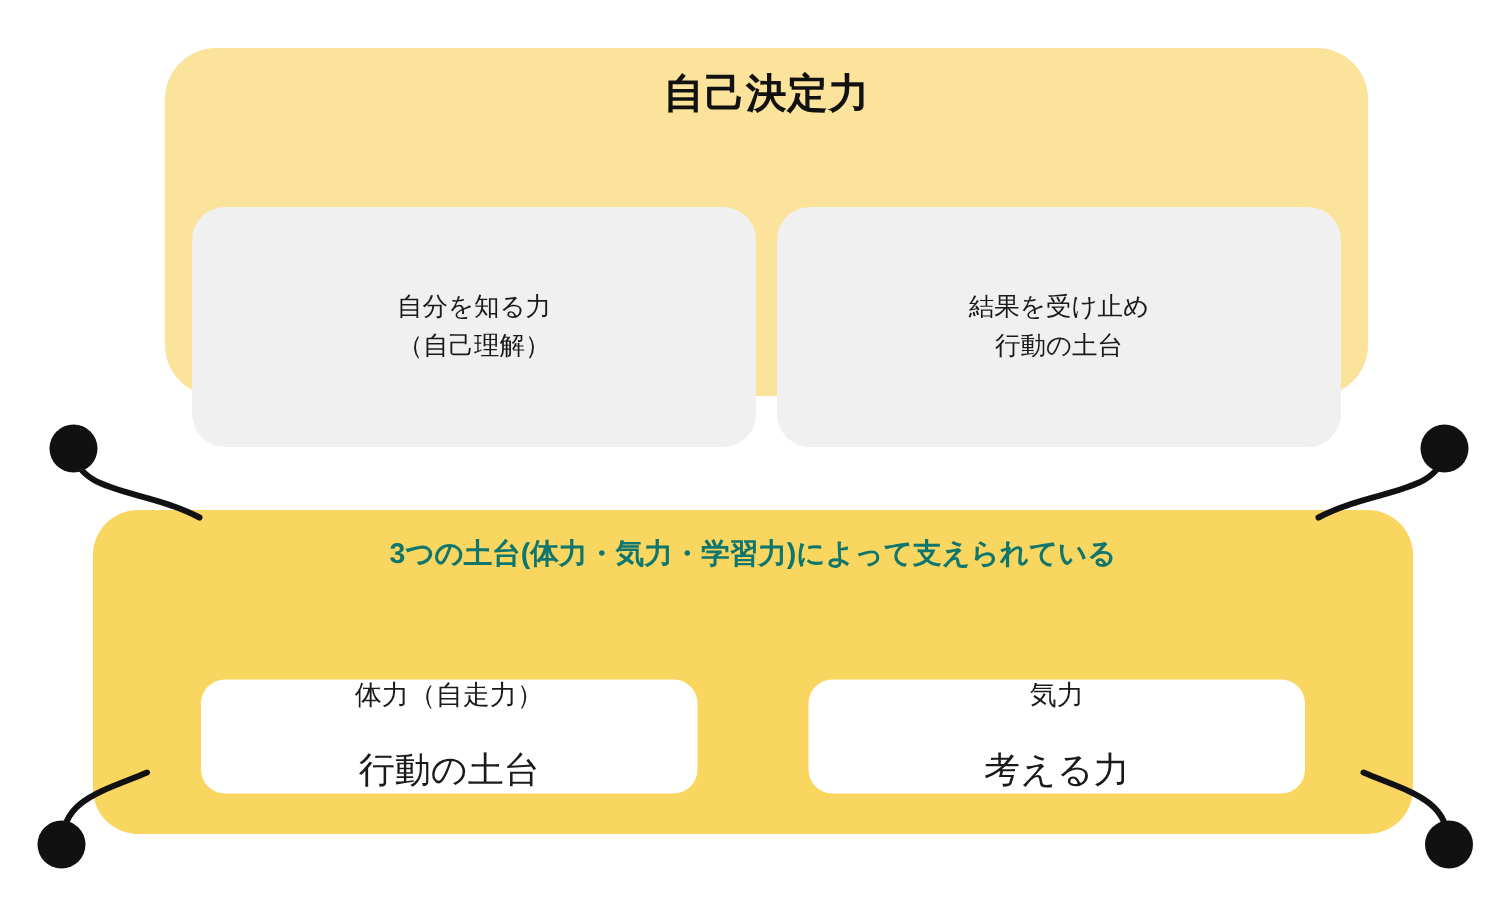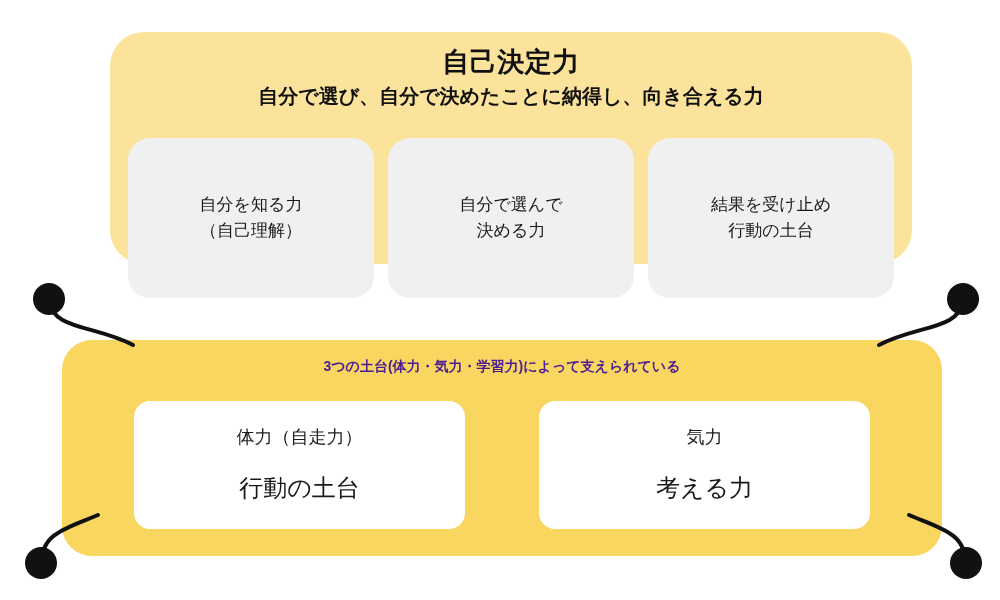--- a/index.html
+++ b/index.html
@@ -93,34 +93,35 @@
     left: 62px;
     top: 340px;
     width: 880px;
     height: 216px;
     background: #F9D65F;
     border-radius: 30px;
     z-index: 2;
   }
   .panel-bottom-title {
     text-align: center;
-    font-size: 14px;
+    font-size: 19px;
     font-weight: bold;
     margin-top: 18px;
     line-height: 1.25;
-    color: #4c1d95;
+    color: #0f766e;
   }
   .bottom-cards {
     position: absolute;
     left: 72px;
     right: 72px;
     top: 61px;
     height: 128px;
     display: flex;
     gap: 74px;
+    align-items: flex-end;
   }
   .bottom-card {
     flex: 1 1 0;
     background: #FFFFFF;
     border-radius: 16px;
     display: flex;
     flex-direction: column;
     align-items: center;
     justify-content: center;
     gap: 26px;
@@ -136,30 +137,25 @@
     line-height: 1.2;
   }
 </style>
 </head>
 <body>
 
 <div id="stage">
 
   <div class="panel-top">
     <div class="panel-top-title">自己決定力</div>
-    <div class="panel-top-subtitle">自分で選び、自分で決めたことに納得し、向き合える力</div>
 
     <div class="top-cards">
       <div class="top-card">
         <span>自分を知る力
 （自己理解）</span>
-      </div>
-      <div class="top-card">
-        <span>自分で選んで
-決める力</span>
       </div>
       <div class="top-card">
         <span>結果を受け止め
 行動の土台</span>
       </div>
     </div>
   </div>
 
   <div class="panel-bottom">
     <div class="panel-bottom-title">3つの土台(体力・気力・学習力)によって支えられている</div>

